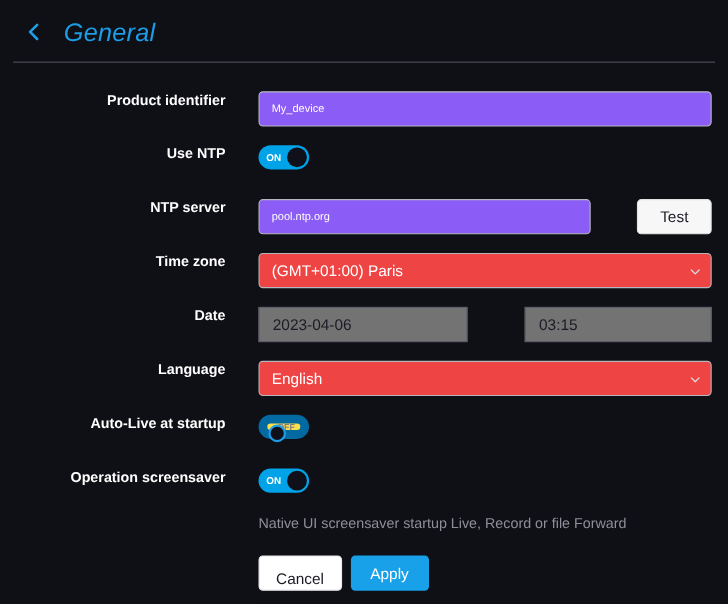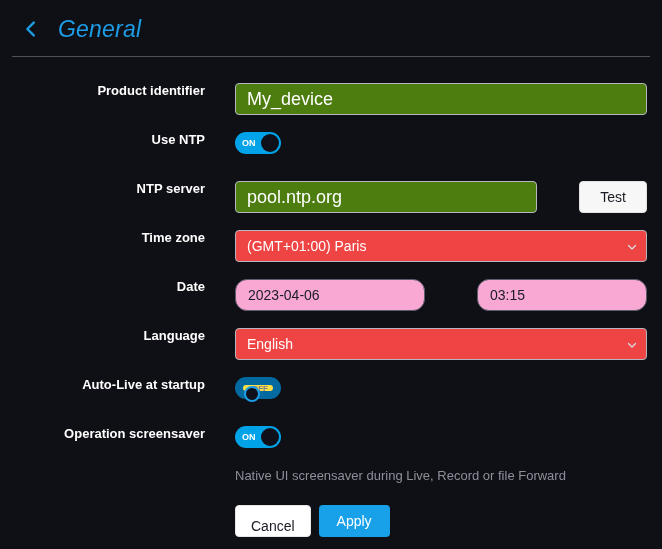--- a/index.html
+++ b/index.html
@@ -28,45 +28,45 @@
   .row-label {
     width: 205px; flex: none; text-align: right;
     font-size: 13px; font-weight: bold; color: #ffffff;
   }
   .row-control {
     margin-left: 30px; width: 412px;
     display: flex; align-items: center;
   }
   .text-input {
     width: 100%; height: 32px;
-    background: #4d7c0f; color: #ffffff;
+    background: #8b5cf6; color: #ffffff;
     border: 1px solid #b6b6bf; border-radius: 4px;
-    padding: 0 11px; font-size: 18px;
+    padding: 0 11px; font-size: 10px;
     font-family: "Liberation Sans", sans-serif;
     outline: none;
   }
   .ntp-input { width: 302px; flex: none; }
   .btn {
     height: 32px; border-radius: 4px; font-size: 14px;
     font-family: "Liberation Sans", sans-serif; cursor: pointer; border: none;
   }
   .btn-test {
     width: 68px; margin-left: auto;
     background: #f7f7f7; color: #1a1a24; border: 1px solid #e2e2e2;
   }
   .select {
     position: relative; width: 100%; height: 32px;
     background: #ef4444; border: 1px solid #b6b6bf; border-radius: 4px;
     display: flex; align-items: center; padding: 0 26px 0 11px;
     font-size: 14px; cursor: pointer;
   }
   .chev { position: absolute; right: 8px; top: 10px; }
   .date-input {
-    height: 32px; background: #f9a8d4; color: #1b1b24;
-    border: 1px solid #5c5c6c; border-radius: 12px;
+    height: 32px; background: #737373; color: #1b1b24;
+    border: 1px solid #5c5c6c; border-radius: 0;
     padding: 0 12px; font-size: 14px;
     font-family: "Liberation Sans", sans-serif;
   }
   .date-field { width: 190px; flex: none; }
   .time-field { width: 170px; flex: none; margin-left: auto; }
   .toggle {
     position: relative; width: 46px; height: 22px; border-radius: 12px;
     flex: none; cursor: pointer;
   }
   .toggle .t-label {
@@ -184,21 +184,21 @@
     <div class="row row-screensaver">
       <label class="row-label">Operation screensaver</label>
       <div class="row-control">
         <div class="toggle on">
           <span class="t-label">ON</span>
           <span class="knob"></span>
         </div>
       </div>
     </div>
 
-    <p class="help-text">Native UI screensaver during Live, Record or file Forward</p>
+    <p class="help-text">Native UI screensaver startup Live, Record or file Forward</p>
 
     <div class="actions">
       <button class="btn btn-cancel">Cancel</button>
       <button class="btn btn-apply">Apply</button>
     </div>
 
   </main>
 </div>
 
 </body></html>

